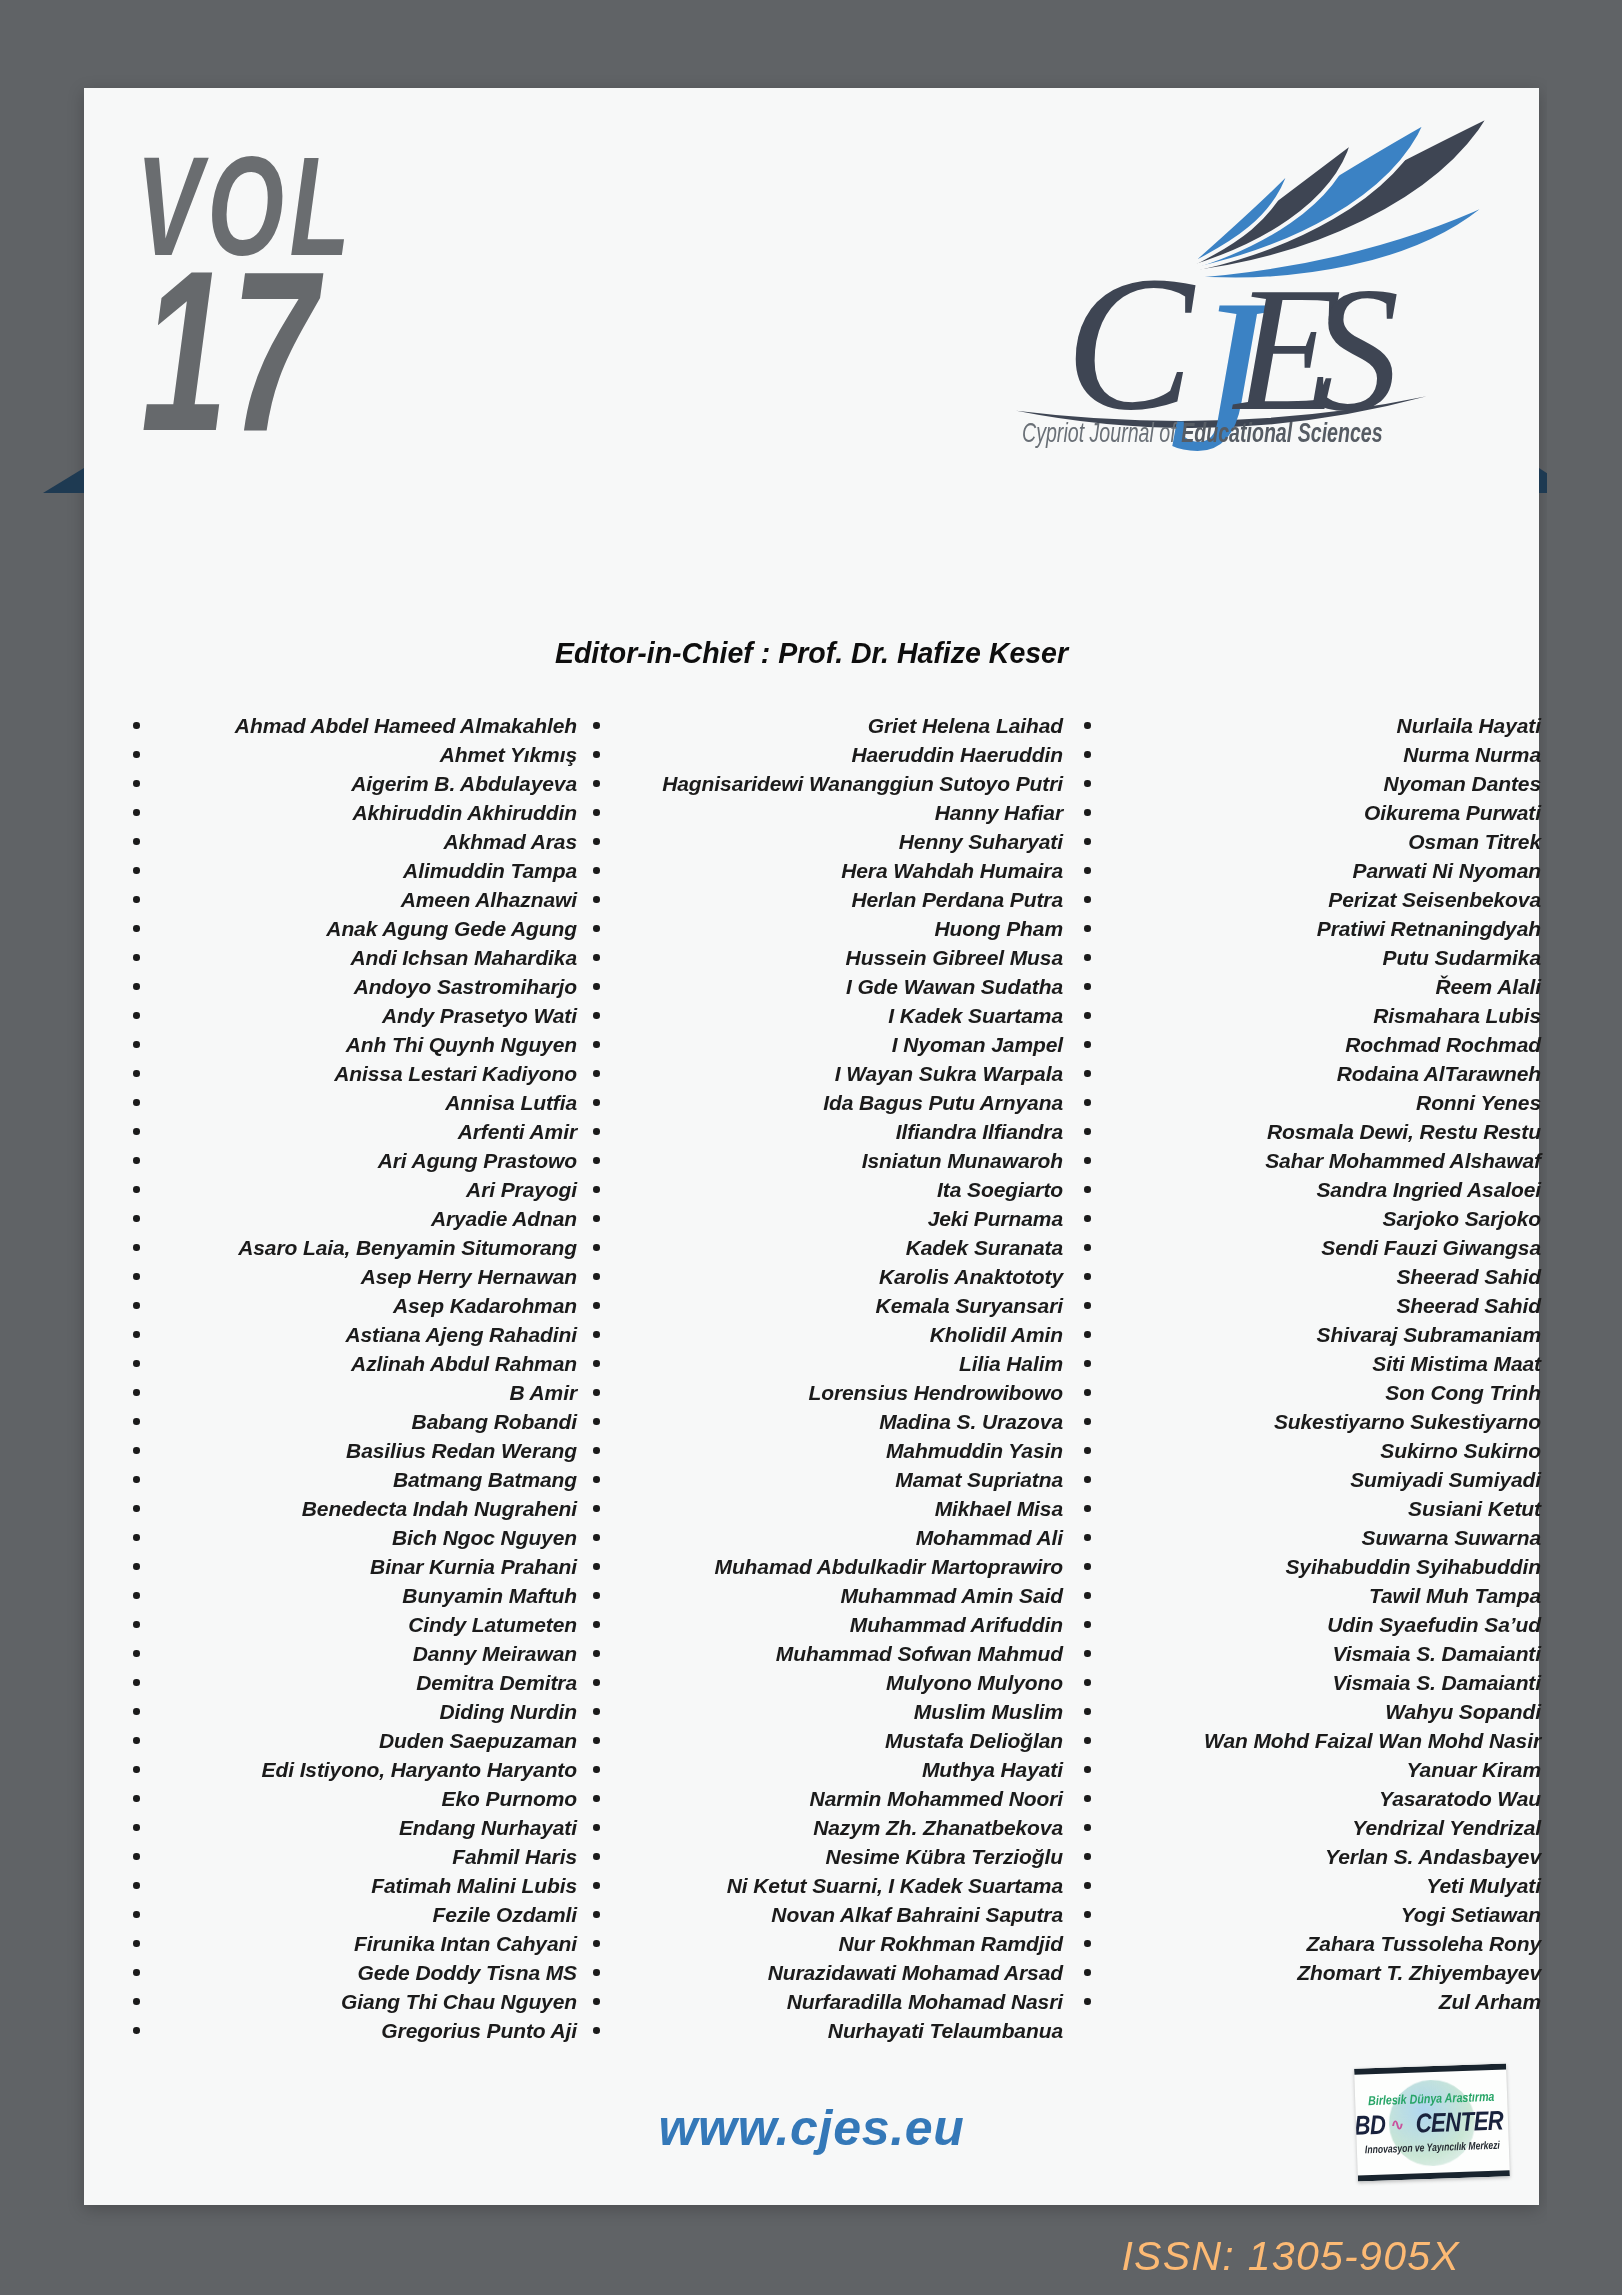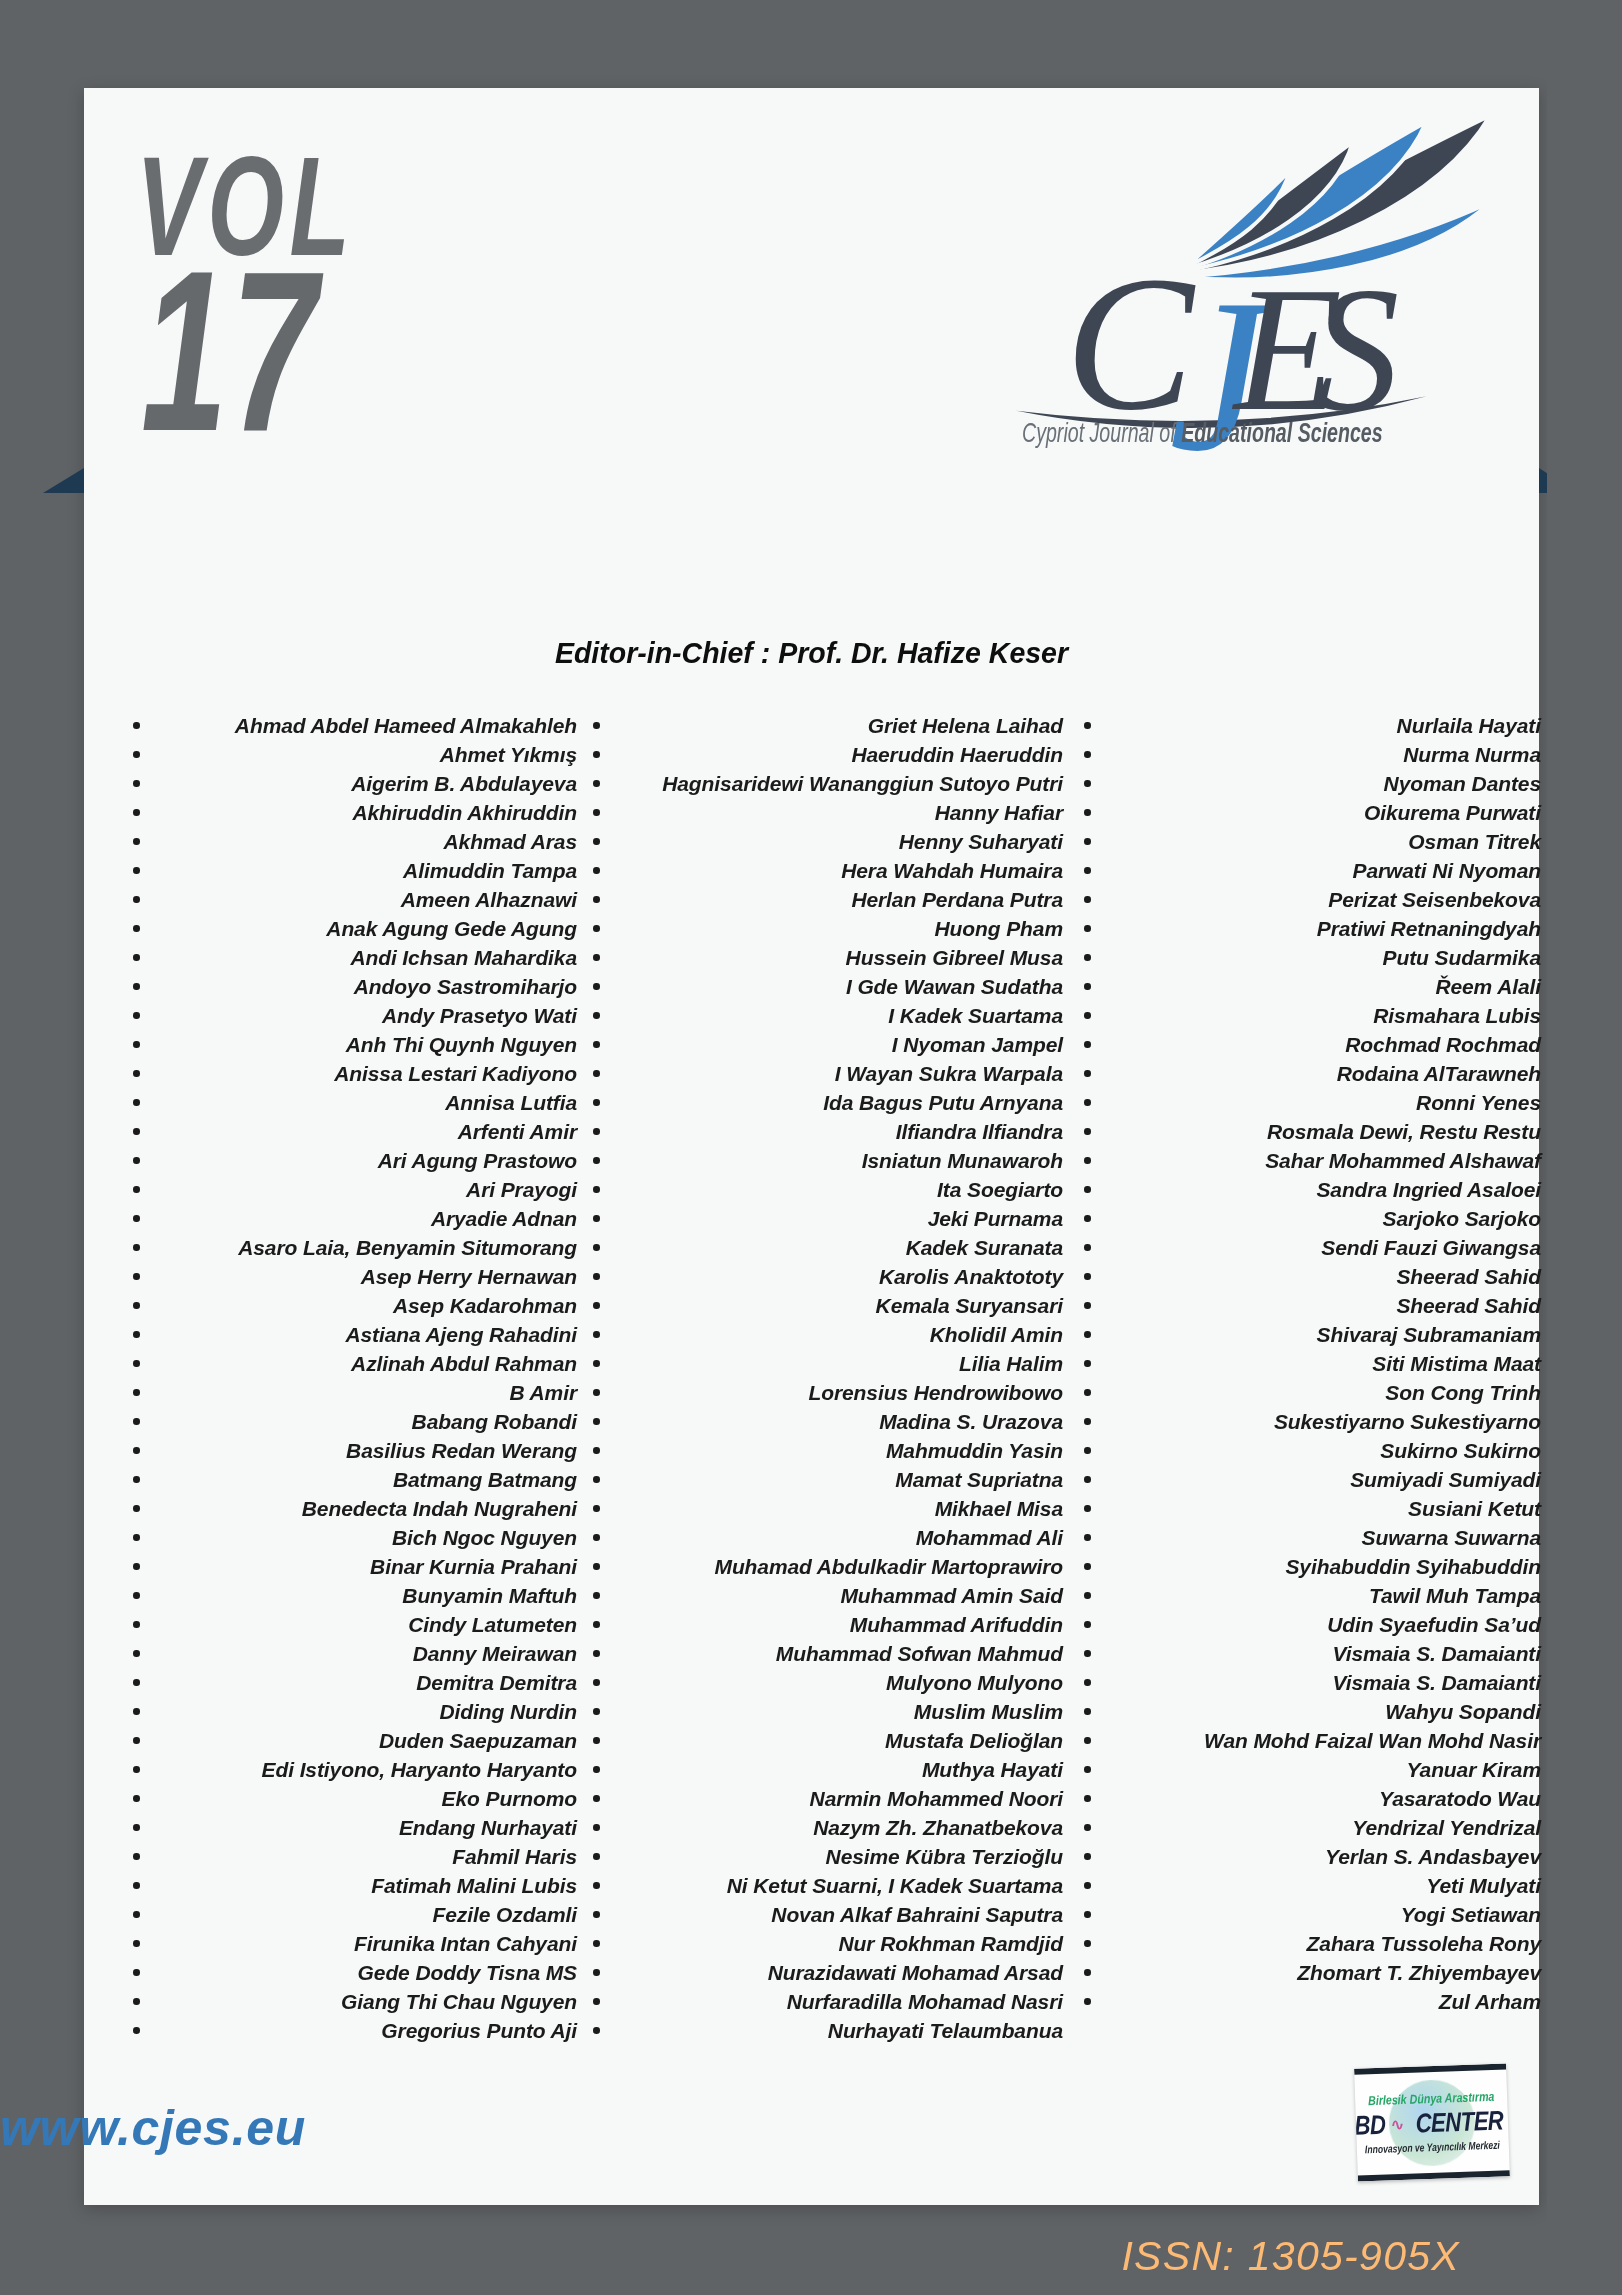--- a/index.html
+++ b/index.html
@@ -35,21 +35,21 @@
 
   
   .author-col{position:absolute;top:711px;margin:0;padding:0;list-style:none;z-index:2;text-align:right;}
   .col-0{left:132px;width:445px;}
   .col-1{left:592px;width:471px;}
   .col-2{left:1083px;width:458px;}
   .author-col li{position:relative;padding-left:19.6px;height:29px;line-height:29px;font-size:21px;font-weight:700;color:#1b1b1b;white-space:nowrap;letter-spacing:-0.1px;}
   .author-col li::before{content:"";position:absolute;left:1.3px;top:11px;width:6.5px;height:6.5px;border-radius:50%;background:#1b1b1b;}
 
   
-  .website{position:absolute;left:0;top:2099px;width:1623px;font-size:50px;font-weight:700;color:#3478b8;letter-spacing:0.7px;z-index:2;}
+  .website{position:absolute;left:0;top:2099px;width:1623px;text-align:center;font-size:50px;font-weight:700;color:#3478b8;letter-spacing:0.7px;z-index:2;}
   .issn{position:absolute;right:87px;top:2233px;font-size:41px;font-weight:400;color:#fdba74;letter-spacing:1.3px;z-index:2;}
 
   
   .bd-logo{position:absolute;left:1356px;top:2066px;width:152px;height:113px;background:#fdfefd;transform:rotate(-2deg);z-index:3;box-shadow:0 1.3px 3.9px rgba(0,0,0,.25);overflow:hidden;}
   .bd-bar{position:absolute;left:0;width:100%;height:5.9px;background:#19242e;}
   .bd-bar-top{top:0;}
   .bd-bar-bottom{bottom:0;}
   .bd-globe{position:absolute;left:50%;top:50%;width:86px;height:86px;margin:-43px 0 0 -43px;border-radius:50%;background:radial-gradient(circle at 40% 35%,rgba(150,200,235,.75),rgba(160,210,180,.55) 60%,rgba(210,230,240,.3));filter:blur(0.7px);}
   .bd-inner{position:absolute;left:0;top:5.9px;right:0;bottom:5.9px;display:flex;flex-direction:column;align-items:center;justify-content:center;gap:4.6px;}
   .bd-line1{font-size:13px;font-weight:700;color:#27a567;white-space:nowrap;transform:scaleX(.82);line-height:1;}

